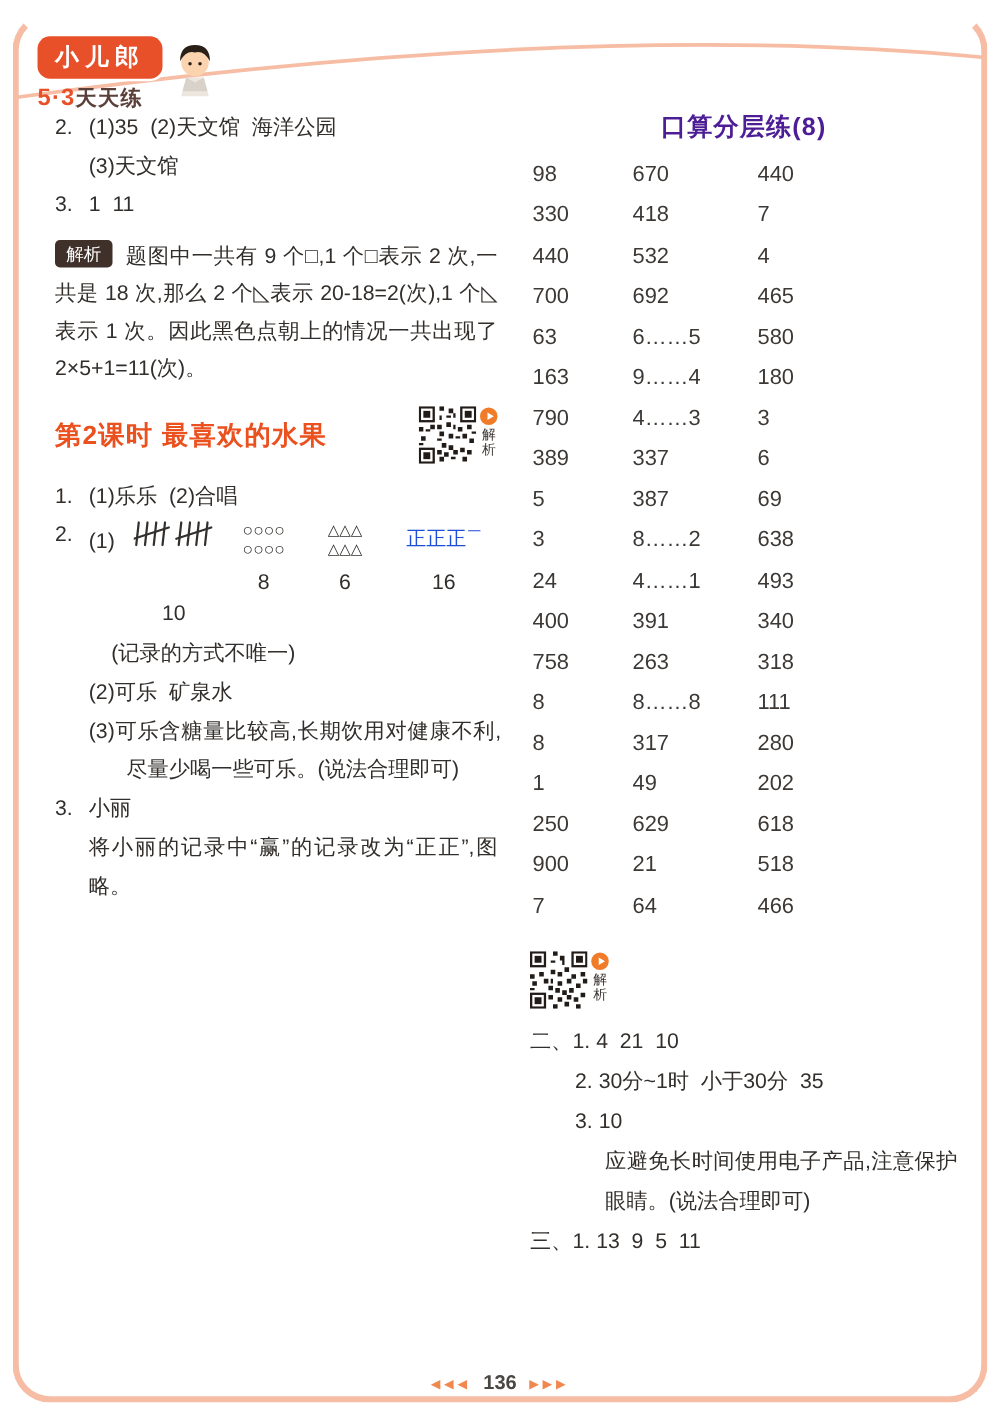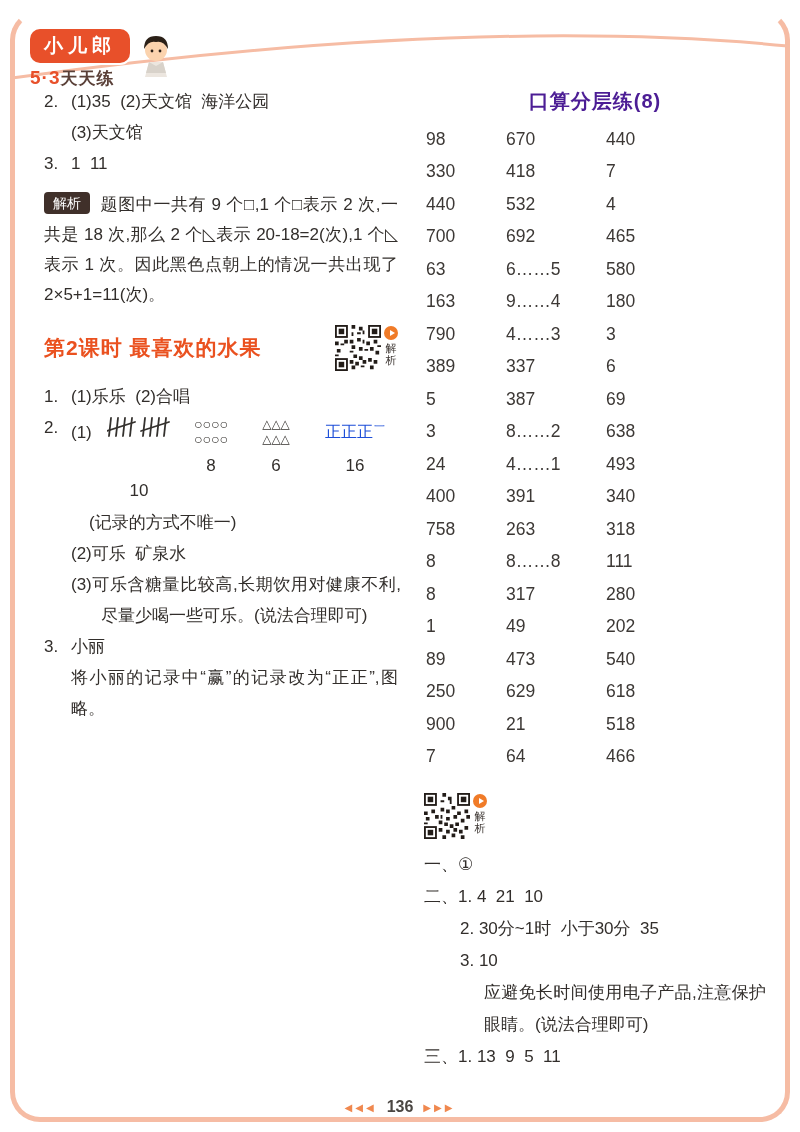--- a/index.html
+++ b/index.html
@@ -317,25 +317,20 @@
           <span>317</span>
           <span>280</span>
         </div>
 
         <div class="num-row">
           <span>1</span>
           <span>49</span>
           <span>202</span>
         </div>
 
-        <div class="num-row">
-          <span>89</span>
-          <span>473</span>
-          <span>540</span>
-        </div>
 
         <div class="num-row">
           <span>250</span>
           <span>629</span>
           <span>618</span>
         </div>
 
         <div class="num-row">
           <span>900</span>
           <span>21</span>
@@ -371,21 +366,20 @@
           </g>
         </svg>
         <div class="qr-side">
           <span class="play"></span>
           <span class="qr-label">解析</span>
         </div>
       </div>
     </div>
 
     <div class="answers">
-      <p class="ans"><span>一、</span><span>①</span></p>
       <p class="ans"><span>二、</span><span>1. 4  21  10</span></p>
       <p class="ans ind1">2. 30分~1时  小于30分  35</p>
       <p class="ans ind1">3. 10</p>
       <p class="ans ind2">应避免长时间使用电子产品,注意保护眼睛。(说法合理即可)</p>
       <p class="ans"><span>三、</span><span>1. 13  9  5  11</span></p>
     </div>
 
   </section>
 </div>
 

